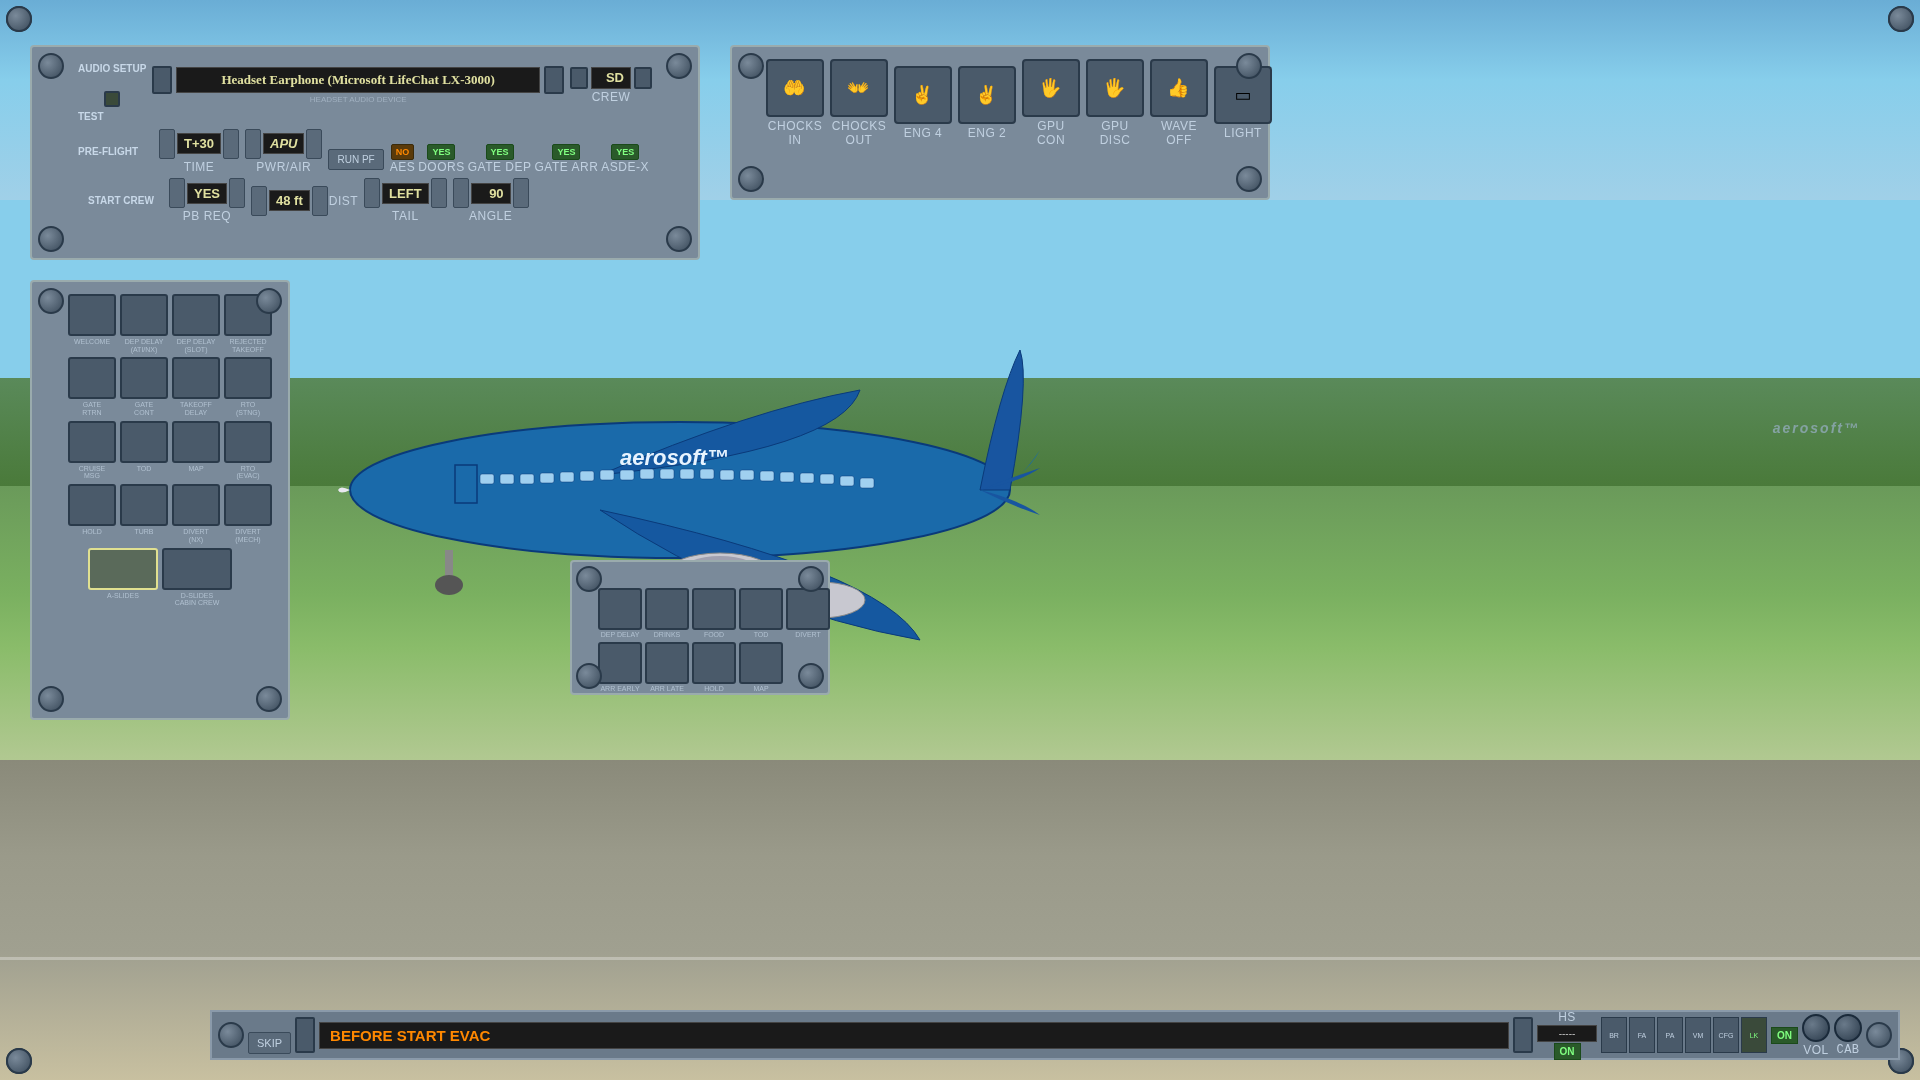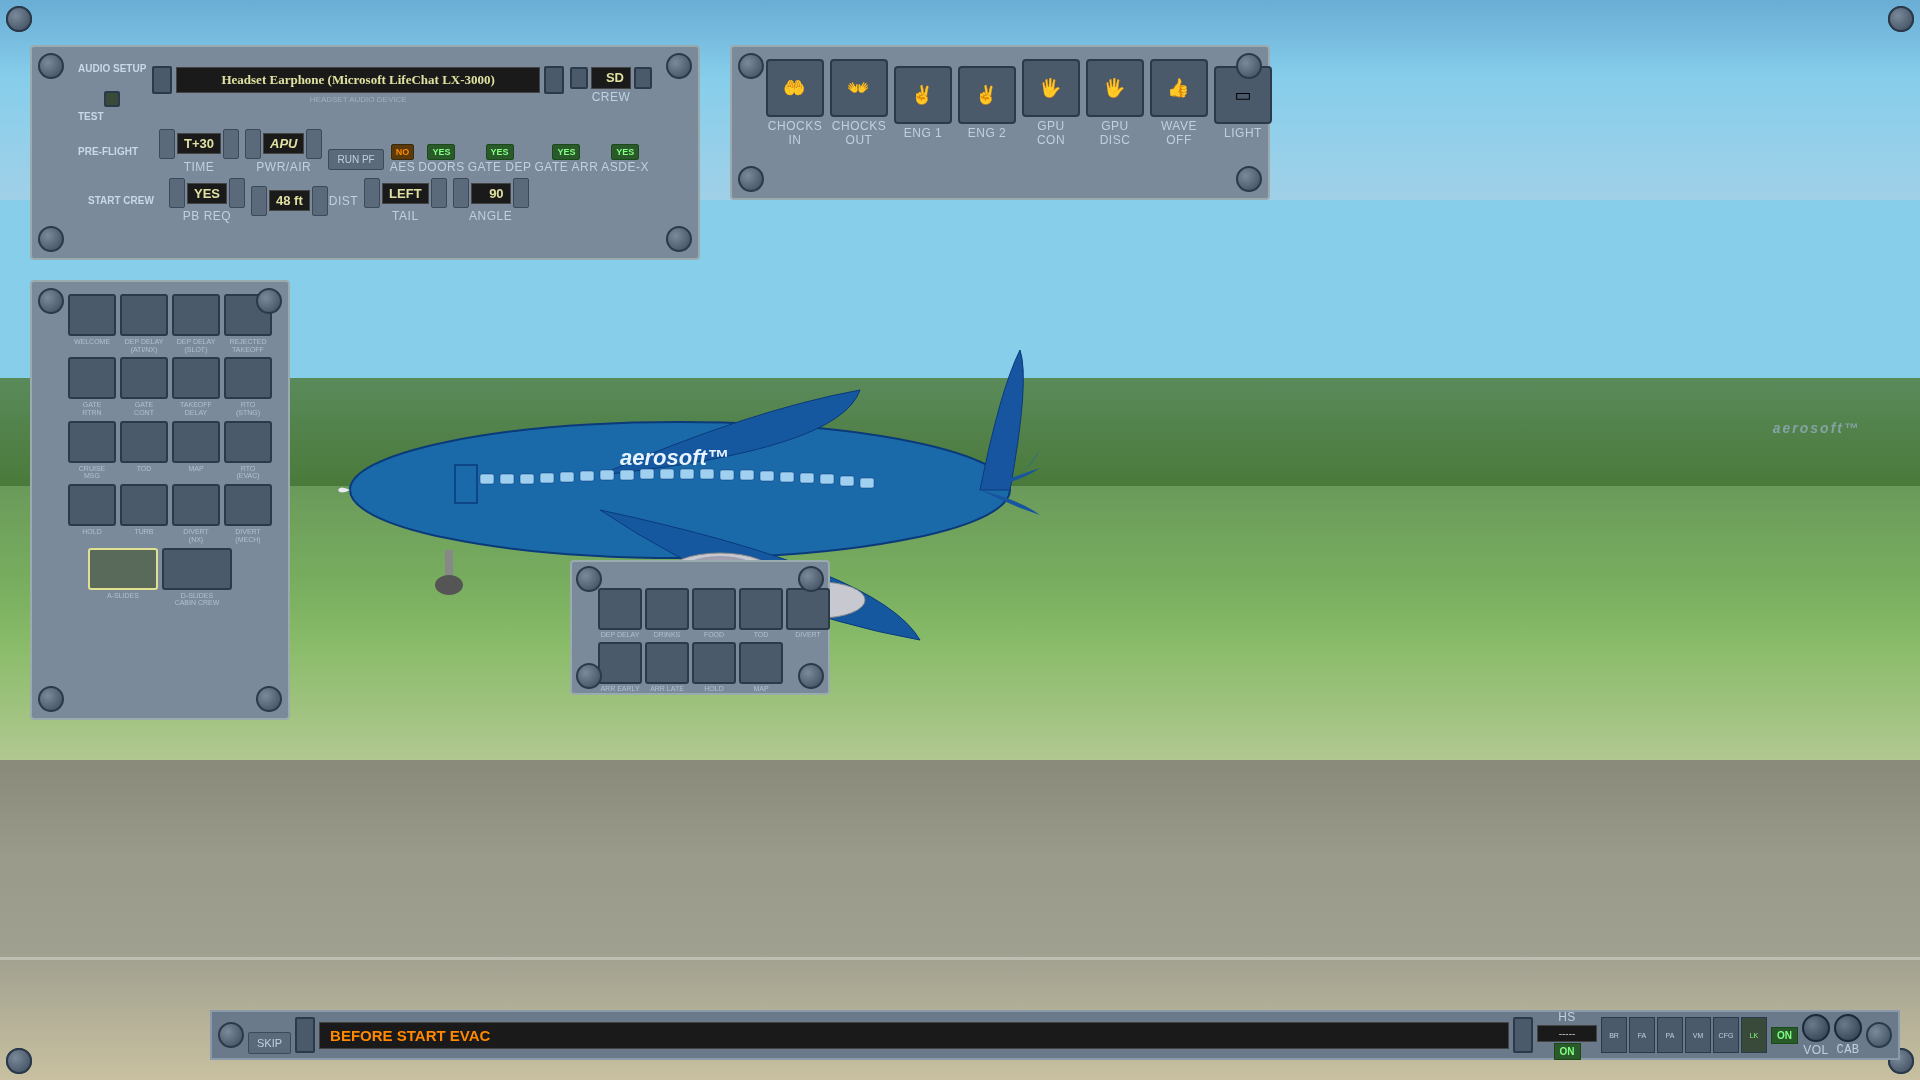--- a/index.html
+++ b/index.html
@@ -616,21 +616,21 @@
       <span class="panel-label">CHOCKS IN</span>
     </div>
 
     <div class="ground-btn">
       <div class="ground-icon-btn">👐</div>
       <span class="panel-label">CHOCKS OUT</span>
     </div>
 
     <div class="ground-btn">
       <div class="ground-icon-btn">✌</div>
-      <span class="panel-label">ENG 1</span>
+      <span class="panel-label">ENG 4</span>
     </div>
 
     <div class="ground-btn">
       <div class="ground-icon-btn">✌</div>
       <span class="panel-label">ENG 2</span>
     </div>
 
     <div class="ground-btn">
       <div class="ground-icon-btn">🖐</div>
       <span class="panel-label">GPU CON</span>

